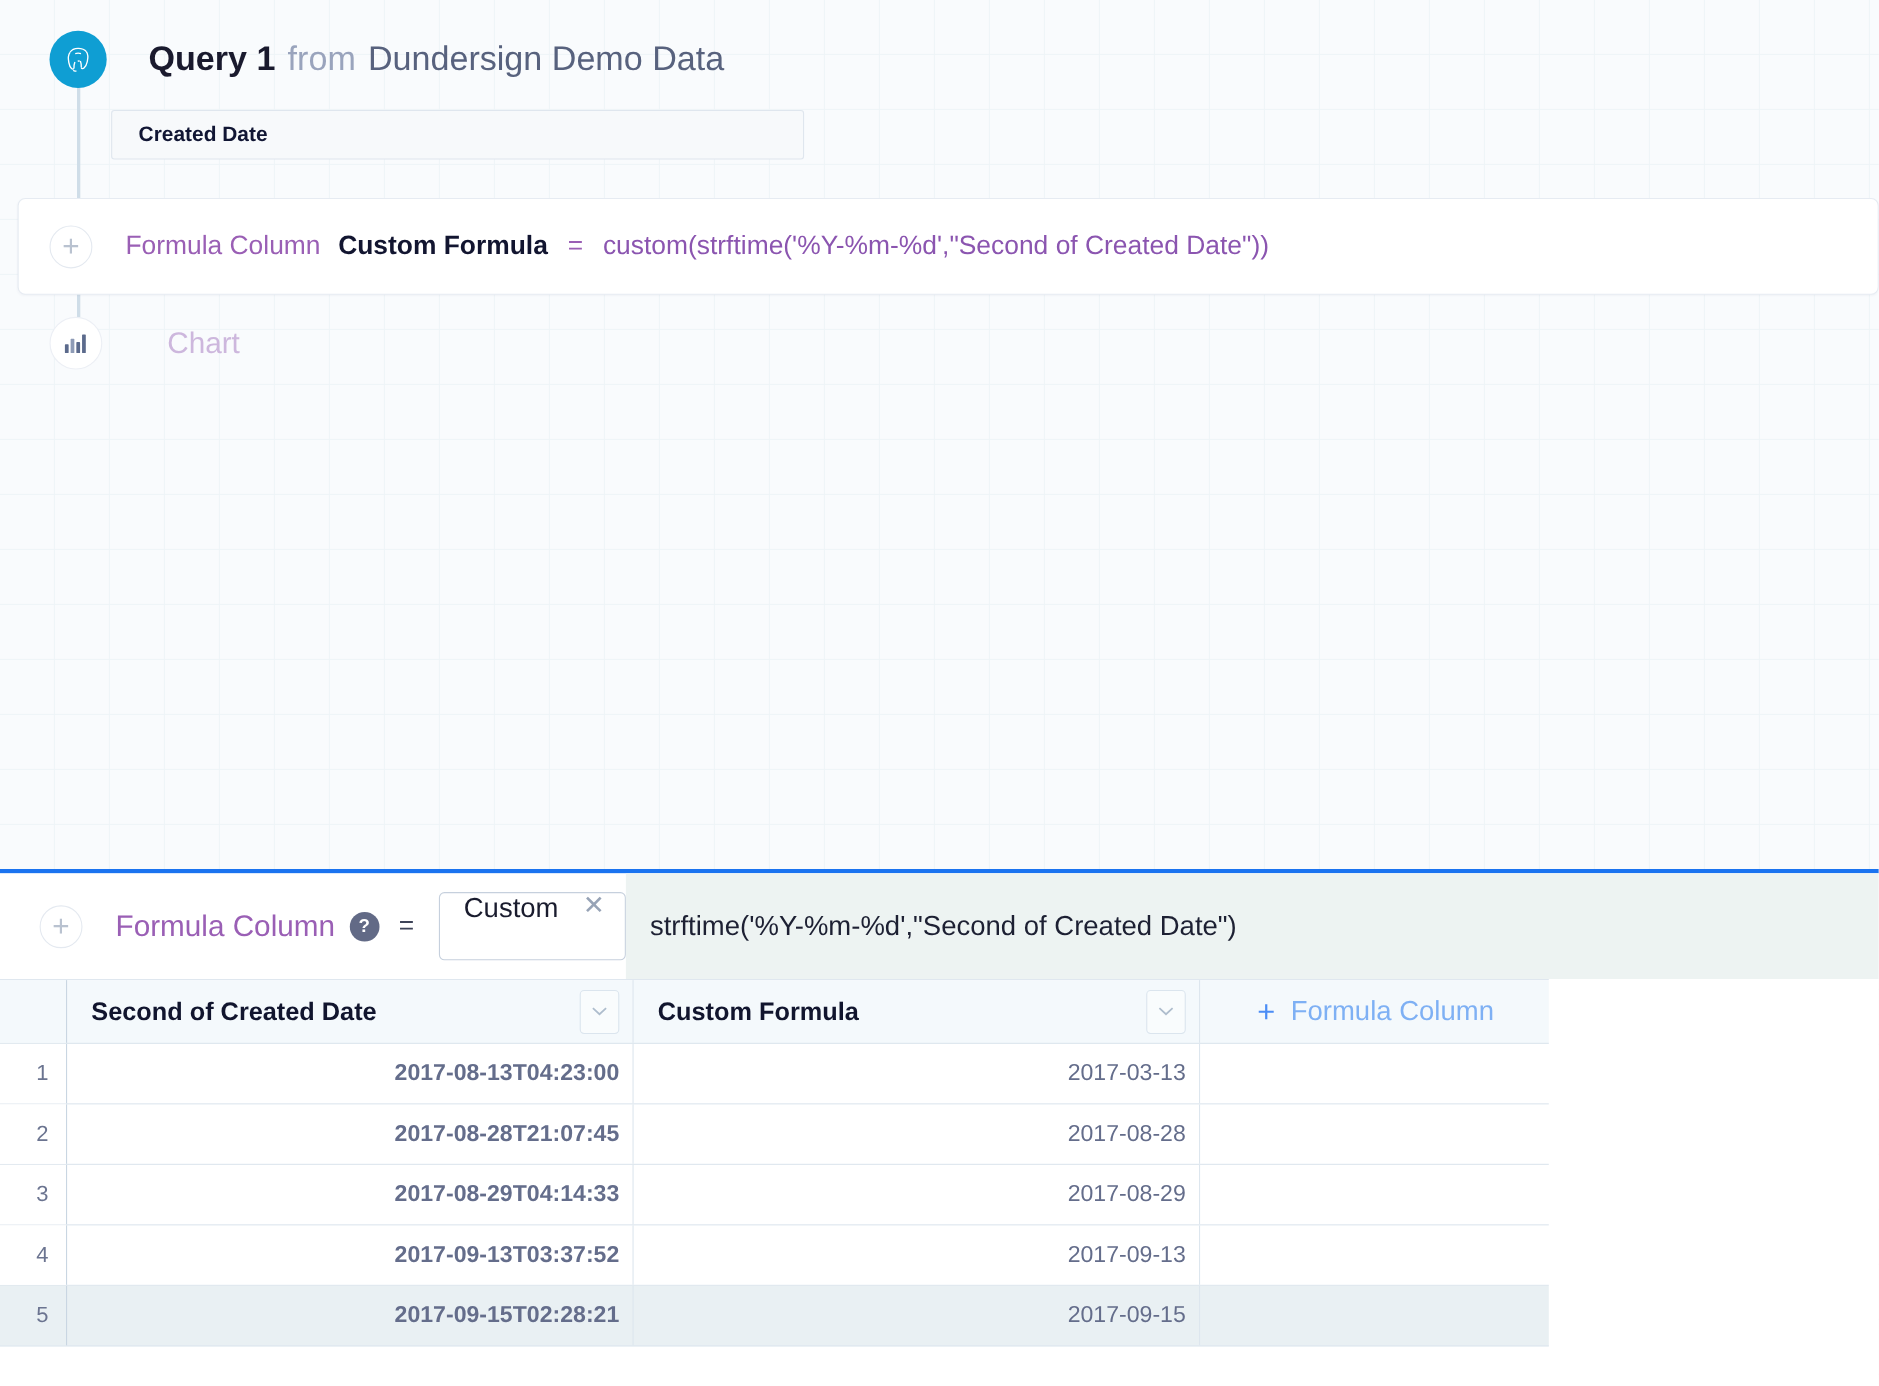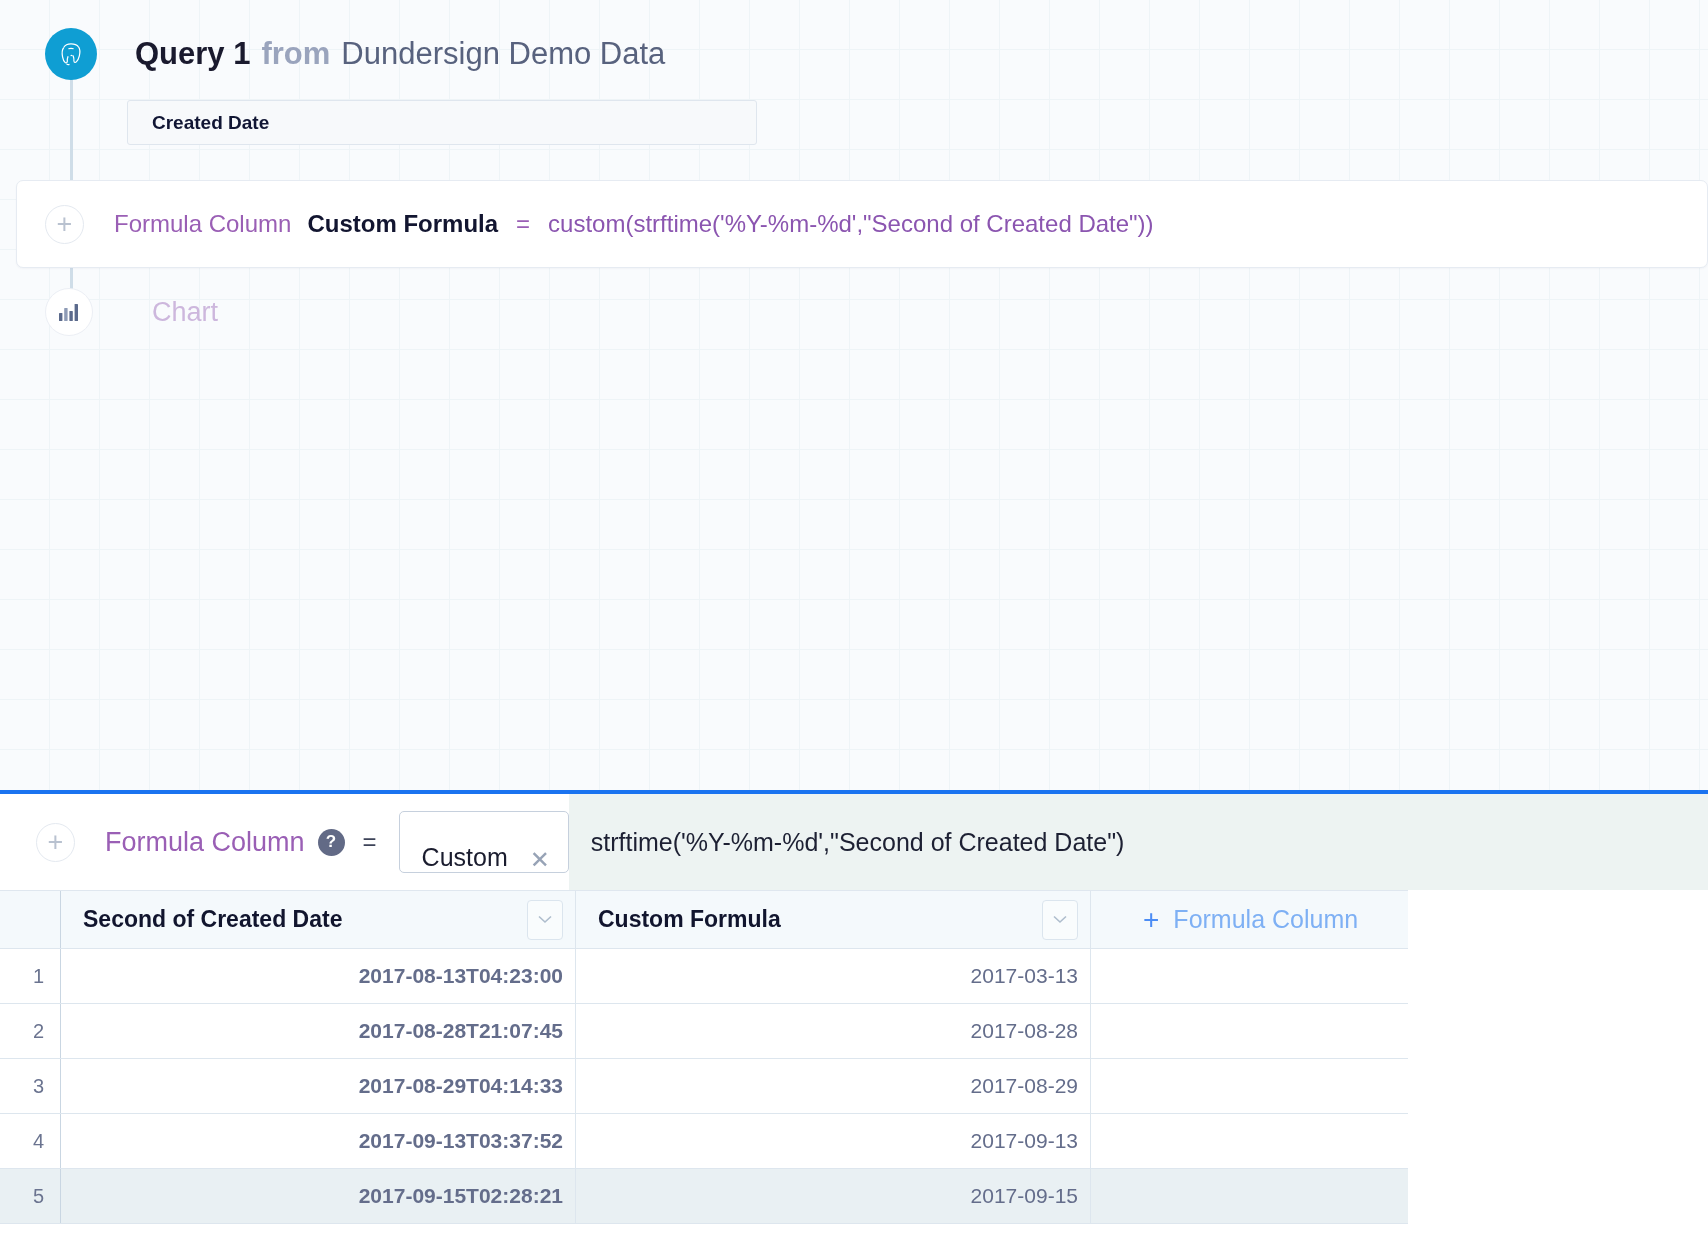--- a/index.html
+++ b/index.html
@@ -55,27 +55,27 @@
   }
   .query-title {
     margin-left: 38px;
     font-size: 31px;
     display: flex;
     align-items: baseline;
     gap: 11px;
     white-space: nowrap;
   }
   .query-title .q-name { font-weight: bold; color: #1a1a2e; }
-  .query-title .q-from { color: #9aa4bd; font-weight: 700; }
+  .query-title .q-from { color: #9aa4bd; font-weight: 400; }
   .query-title .q-source { color: #58627e; font-weight: 400; }
 
   
   .created-field {
     position: absolute;
-    left: 127px; top: 100px;
+    left: 101px; top: 100px;
     width: 630px; height: 45px;
     background: #f7f9fb;
     border: 1px solid #dfe6ee;
     border-radius: 3px;
     display: flex;
     align-items: center;
     padding-left: 24px;
     font-size: 19px;
     font-weight: bold;
     color: #111634;
@@ -192,21 +192,21 @@
     color: #3d4358;
   }
   .custom-pill {
     margin-left: 22px;
     height: 62px;
     min-width: 165px;
     background: #ffffff;
     border: 1px solid #c6d0dd;
     border-radius: 5px;
     display: flex;
-    align-items: flex-end;
+    align-items: flex-start;
     padding: 0 18px 0 22px;
     gap: 22px;
     flex: 0 0 auto;
   }
   .custom-pill .cp-text {
     font-size: 25px;
     color: #1a1c2e;
     white-space: nowrap;
   }
   .cp-close {

